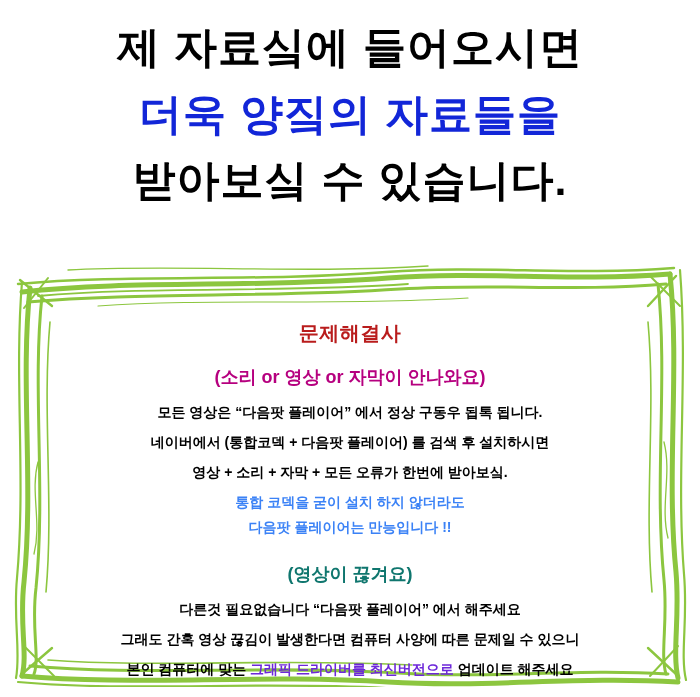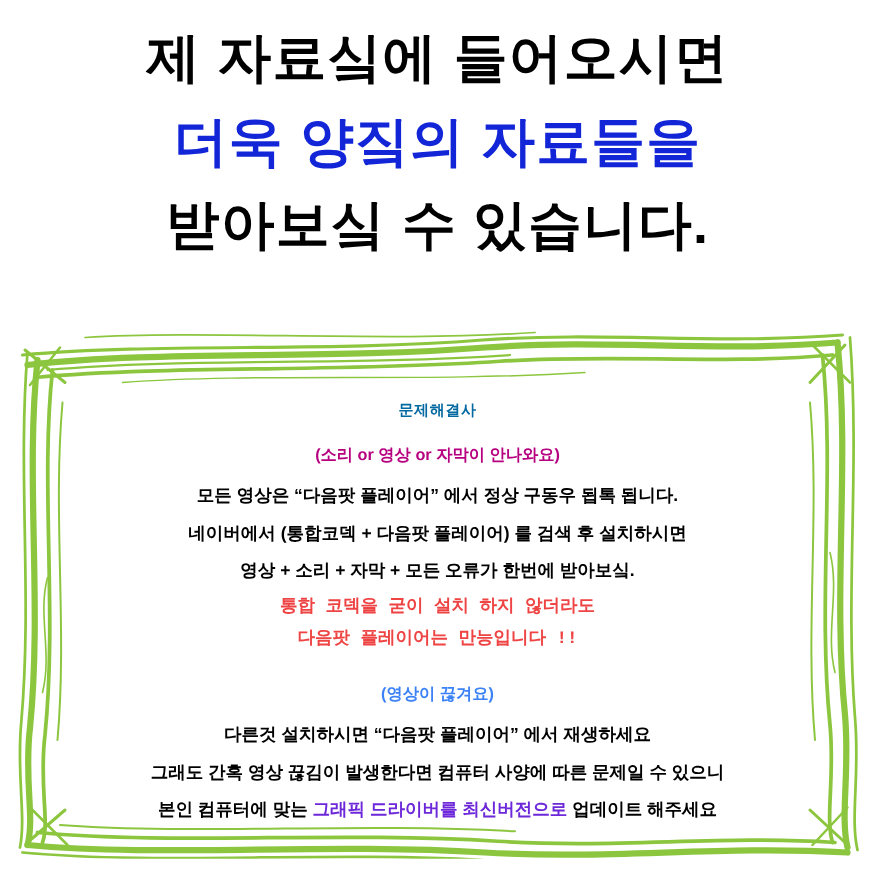--- a/index.html
+++ b/index.html
@@ -61,46 +61,45 @@
 
   
   .body-block {
     position: absolute;
     left: 60px;
     top: 58px;
     width: 564px;
     text-align: center;
   }
   .sec-title {
-    font-size: 12px;
+    font-size: 20px;
     font-weight: 700;
-    color: #0369a1;
+    color: #b91c1c;
     margin: 0 0 18px 0;
     letter-spacing: 0.5px;
   }
   .sub-head {
-    font-size: 13px;
+    font-size: 18px;
     font-weight: 700;
     color: #b6007f;
     margin: 0 0 14px 0;
   }
   .sub-head.magenta2 {
-    color: #3b82f6;
+    color: #0f766e;
   }
   .line {
     font-size: 14px;
     color: #000000;
     margin: 0 0 11px 0;
     line-height: 1.35;
     font-weight: 700;
   }
   .line.red {
-    color: #ef4444;
+    color: #3b82f6;
     margin-bottom: 6px;
-    font-family: Liberation Mono, monospace;
   }
   .line.red.last {
     margin-bottom: 0;
   }
   .spacer-lg { height: 26px; }
   .hl-green {
     color: #6d28d9;
   }
 </style>
 </head>
@@ -160,21 +159,21 @@
       <div class="sub-head">(소리 or 영상 or 자막이 안나와요)</div>
       <div class="line">모든 영상은 “다음팟 플레이어” 에서 정상 구동우 됩톡 됩니다.</div>
       <div class="line">네이버에서 (통합코덱 + 다음팟 플레이어) 를 검색 후 설치하시면</div>
       <div class="line">영상 + 소리 + 자막 + 모든 오류가 한번에 받아보싴.</div>
       <div class="line red">통합 코덱을 굳이 설치 하지 않더라도</div>
       <div class="line red last">다음팟 플레이어는 만능입니다 !!</div>
 
       <div class="spacer-lg"></div>
 
       <div class="sub-head magenta2">(영상이 끊겨요)</div>
-      <div class="line">다른것 설치하시면 “다음팟 플레이어” 에서 재생하세요</div>
+      <div class="line">다른것 필요없습니다 “다음팟 플레이어” 에서 해주세요</div>
       <div class="line">그래도 간혹 영상 끊김이 발생한다면 컴퓨터 사양에 따른 문제일 수 있으니</div>
       <div class="line">
         <span>본인 컴퓨터에 맞는 </span><span class="hl-green">그래픽 드라이버를 최신버전으로</span><span> 업데이트 해주세요</span>
       </div>
     </div>
   </div>
 
 </div>
 
 </body></html>

